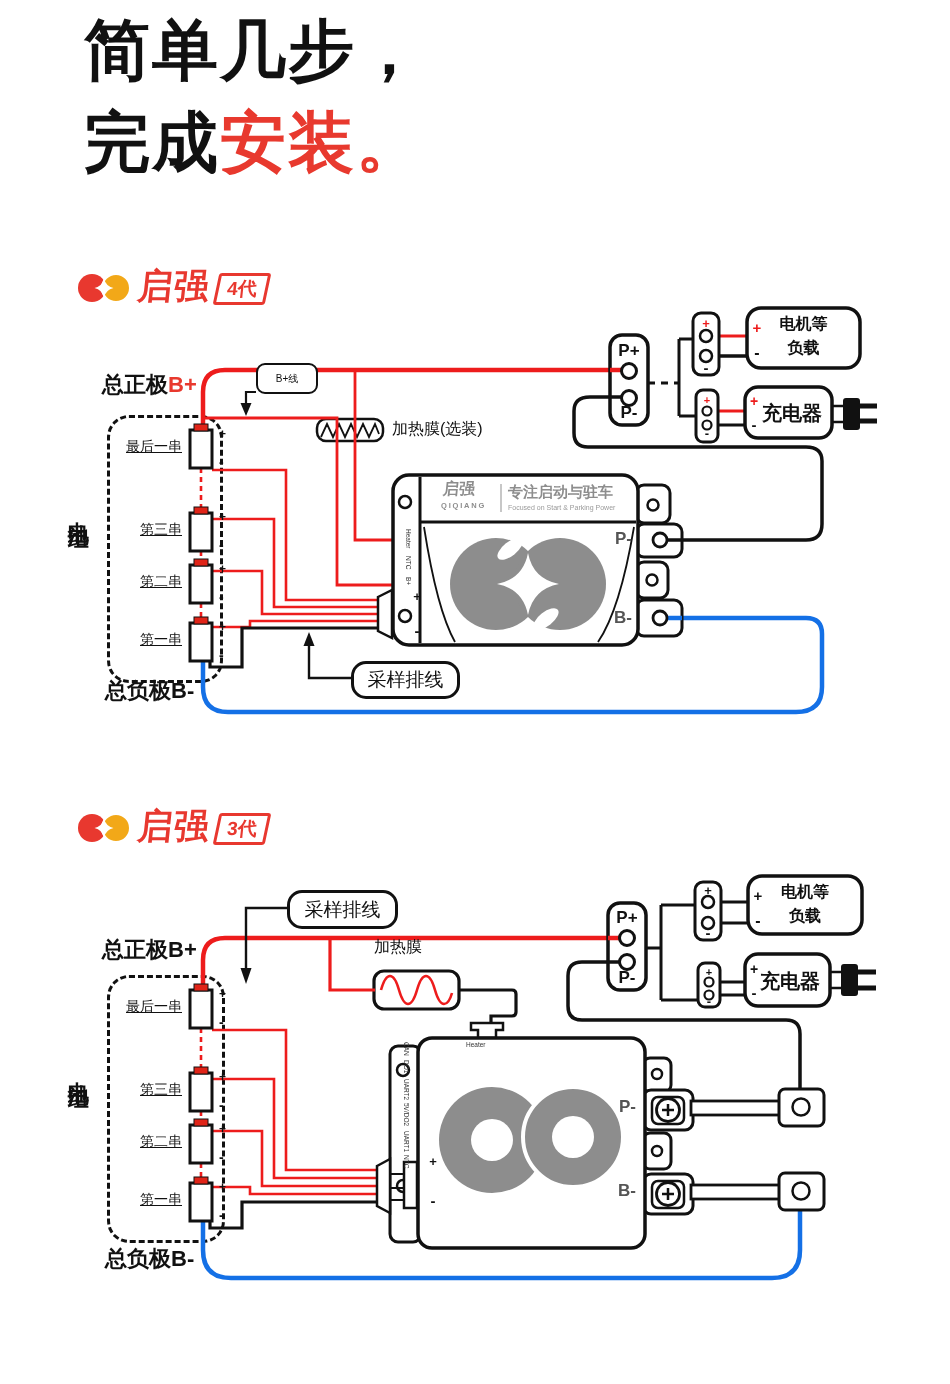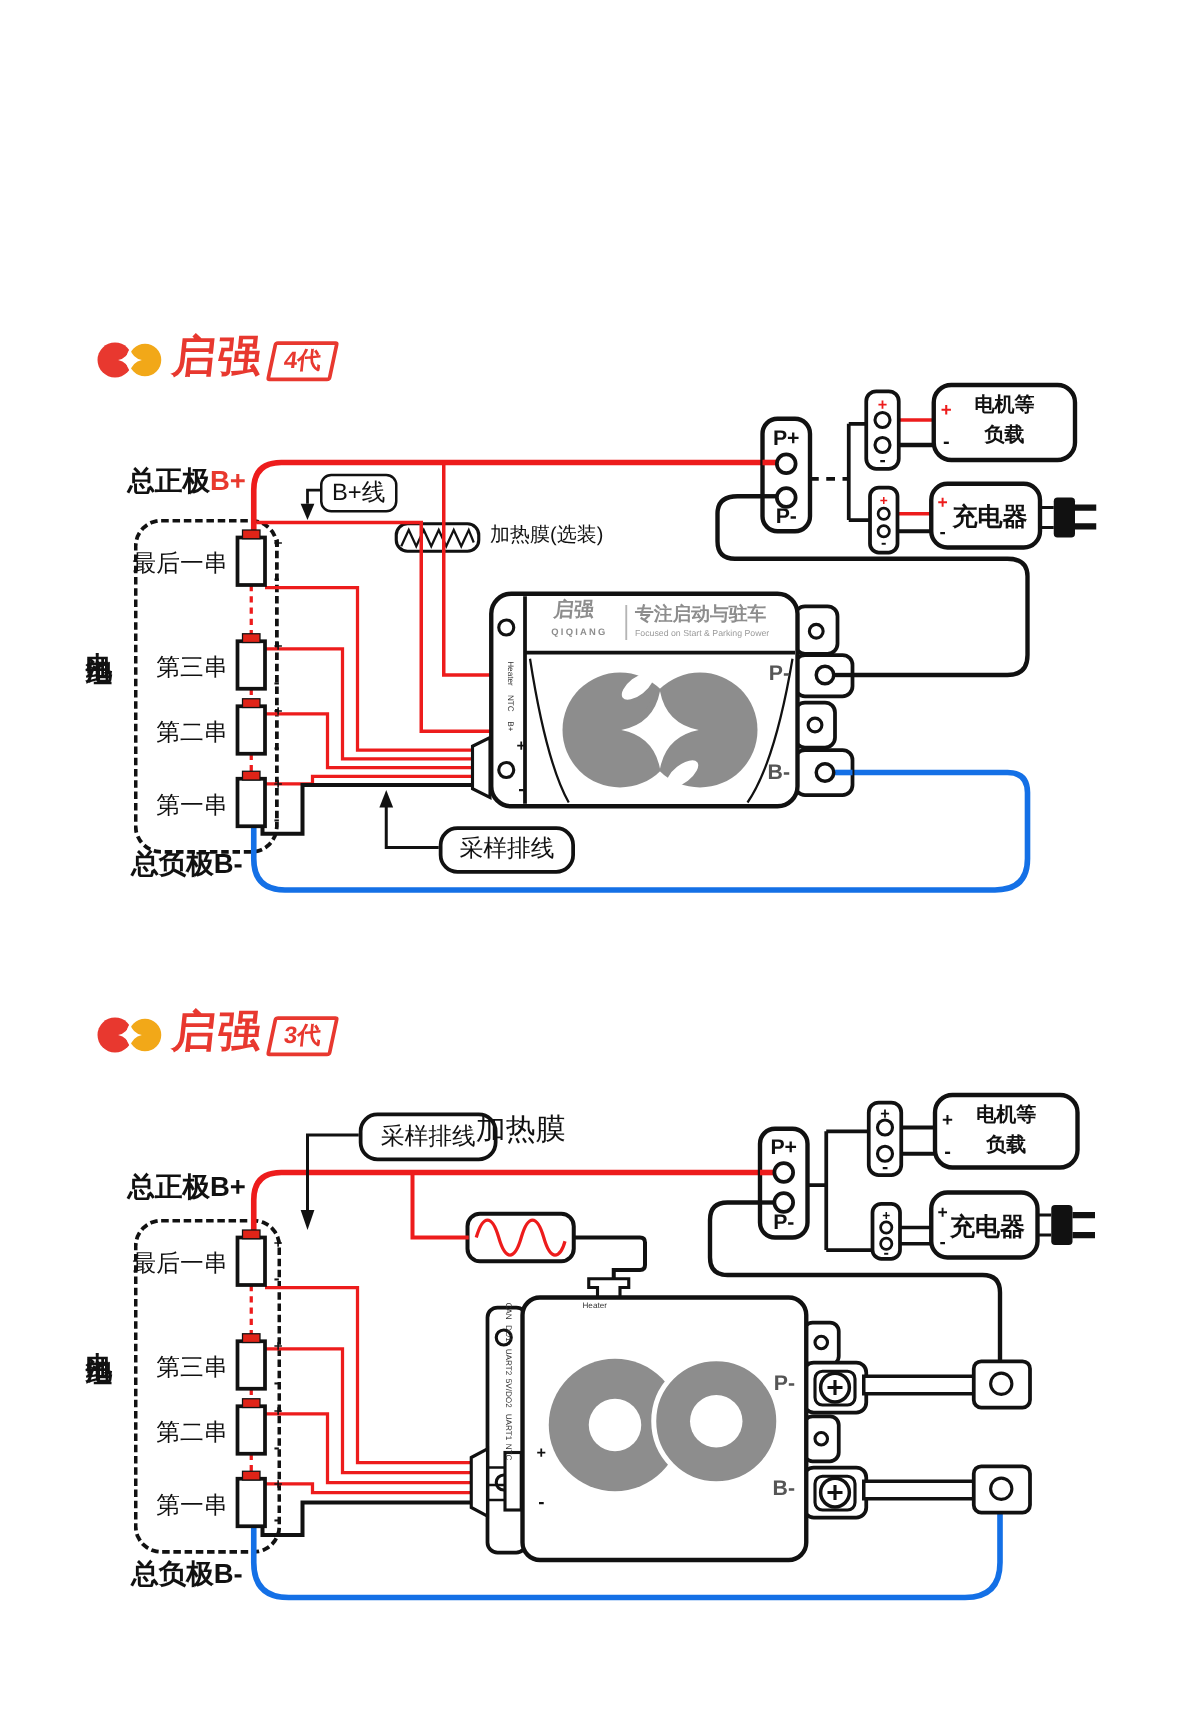--- a/index.html
+++ b/index.html
@@ -7,21 +7,21 @@
          font-family:"Liberation Sans","DejaVu Sans",sans-serif;color:#111;}
   .stage svg{position:absolute;left:0;top:0;}
   .t{position:absolute;white-space:nowrap;line-height:1.15;}
   .title{left:84px;top:4px;font-size:66px;font-weight:900;letter-spacing:2px;line-height:1.4;}
   .red{color:#e8392e;}
   .brandname{font-size:35px;font-weight:900;color:#e8382f;transform:skewX(-6deg);letter-spacing:1px;}
   .genbox{position:absolute;width:46px;height:26px;border:3.5px solid #e8382f;border-radius:3px;transform:skewX(-12deg);}
   .genbox span{display:block;width:100%;text-align:center;font-size:19px;font-weight:900;color:#e8382f;line-height:26px;transform:skewX(6deg);}
   .packbox{position:absolute;border:3px dashed #111;border-radius:22px;}
   .vtext{writing-mode:vertical-rl;text-orientation:upright;font-weight:700;font-size:21px;letter-spacing:3px;}
-  .cell-label{position:absolute;left:100px;width:82px;text-align:right;font-size:19px;font-weight:500;white-space:nowrap;}
+  .cell-label{position:absolute;left:100px;width:82px;text-align:right;font-size:14px;font-weight:500;white-space:nowrap;text-decoration:underline;}
   .poslbl{font-size:22px;font-weight:600;}
   .poslbl b{font-weight:800;}
   .lblbox{position:absolute;border:3px solid #111;border-radius:15px;text-align:center;font-weight:500;background:#fff;}
   .pp{position:absolute;width:38px;text-align:center;font-size:17px;font-weight:800;}
   .boxcn{position:absolute;text-align:center;font-size:16px;font-weight:600;}
   .gray{color:#8d8d8d;}
   .bmsport{position:absolute;writing-mode:vertical-rl;font-size:6.5px;color:#333;line-height:1;}
   .pm{position:absolute;width:34px;text-align:right;font-size:17px;font-weight:700;color:#555;}
   svg text{font-family:"Liberation Sans","DejaVu Sans",sans-serif;font-weight:800;fill:#111;}
   svg text.sp{fill:#ed1c1c;}
@@ -311,34 +311,38 @@
       <circle cx="38" cy="18" r="14" fill="#f2a818" stroke="#fff" stroke-width="2"></circle>
       <path transform="translate(26,18)" d="M0,-9.5 Q1.8,-1.8 9.5,0 Q1.8,1.8 0,9.5 Q-1.8,1.8 -9.5,0 Q-1.8,-1.8 0,-9.5 Z" fill="#fff"></path>
     </g>
     <g transform="translate(78,810)">
       <circle cx="14" cy="18" r="14" fill="#e8382f"></circle>
       <circle cx="38" cy="18" r="14" fill="#f2a818" stroke="#fff" stroke-width="2"></circle>
       <path transform="translate(26,18)" d="M0,-9.5 Q1.8,-1.8 9.5,0 Q1.8,1.8 0,9.5 Q-1.8,1.8 -9.5,0 Q-1.8,-1.8 0,-9.5 Z" fill="#fff"></path>
     </g>
   </svg>
 
+  <div class="t title">
+    <div>简单几步，</div>
+    <div><span>完成</span><span class="red">安装。</span></div>
+  </div>
 
   <div class="t brandname" style="left:138px;top:266px;">启强</div>
   <div class="genbox" style="left:216px;top:273px;">
       <span>4代</span>
     </div>
 
   <div class="t poslbl" style="left:102px;top:372px;"><span>总正极</span><b class="red">B+</b></div>
   <div class="t vtext" style="left:66px;top:505px;">电池组</div>
   <div class="cell-label" style="top:438px;">最后一串</div>
   <div class="cell-label" style="top:521px;">第三串</div>
   <div class="cell-label" style="top:573px;">第二串</div>
   <div class="cell-label" style="top:631px;">第一串</div>
   <div class="t poslbl" style="left:105px;top:678px;">总负极B-</div>
-  <div class="lblbox" style="left:256px;top:379px;width:58px;height:27px;font-size:19px;line-height:27px;border-width:2.5px;border-radius:9px;">B+线</div>
+  <div class="lblbox" style="left:256px;top:363px;width:58px;height:27px;font-size:10px;line-height:27px;border-width:2.5px;border-radius:9px;">B+线</div>
   <div class="t" style="left:392px;top:420px;font-size:16px;font-weight:500;">加热膜(选装)</div>
   <div class="lblbox" style="left:351px;top:661px;width:103px;height:32px;font-size:19px;line-height:32px;">采样排线</div>
   <div class="pp" style="left:610px;top:341px;">P+</div>
   <div class="pp" style="left:610px;top:403px;">P-</div>
   <div class="boxcn" style="left:747px;top:314px;width:113px;">电机等</div>
   <div class="boxcn" style="left:747px;top:338px;width:113px;">负载</div>
   <div class="boxcn" style="left:752px;top:400px;width:80px;font-size:20px;">充电器</div>
 
   <div class="t gray" style="left:443px;top:480px;font-size:16px;font-weight:900;transform:skewX(-6deg);">启强</div>
   <div class="t gray" style="left:441px;top:502px;font-size:7.5px;letter-spacing:1.8px;font-weight:700;">QIQIANG</div>
@@ -350,21 +354,21 @@
   <div class="bmsport" style="left:404px;top:556px;height:14px;">NTC</div>
   <div class="bmsport" style="left:404px;top:577px;height:10px;">B+</div>
 
   <div class="t brandname" style="left:138px;top:806px;">启强</div>
   <div class="genbox" style="left:216px;top:813px;">
       <span>3代</span>
     </div>
 
   <div class="lblbox" style="left:287px;top:890px;width:105px;height:33px;font-size:19px;line-height:33px;">采样排线</div>
   <div class="t poslbl" style="left:102px;top:937px;"><span>总正极</span><b>B+</b></div>
-  <div class="t" style="left:374px;top:890px;width:85px;text-align:center;font-size:24px;font-weight:500;">加热膜</div>
+  <div class="t" style="left:374px;top:938px;width:85px;text-align:left;font-size:16px;font-weight:500;">加热膜</div>
   <div class="t vtext" style="left:66px;top:1065px;">电池组</div>
   <div class="cell-label" style="top:998px;">最后一串</div>
   <div class="cell-label" style="top:1081px;">第三串</div>
   <div class="cell-label" style="top:1133px;">第二串</div>
   <div class="cell-label" style="top:1191px;">第一串</div>
   <div class="t poslbl" style="left:105px;top:1246px;">总负极B-</div>
   <div class="pp" style="left:608px;top:908px;">P+</div>
   <div class="pp" style="left:608px;top:968px;">P-</div>
   <div class="boxcn" style="left:748px;top:882px;width:114px;">电机等</div>
   <div class="boxcn" style="left:748px;top:906px;width:114px;">负载</div>

